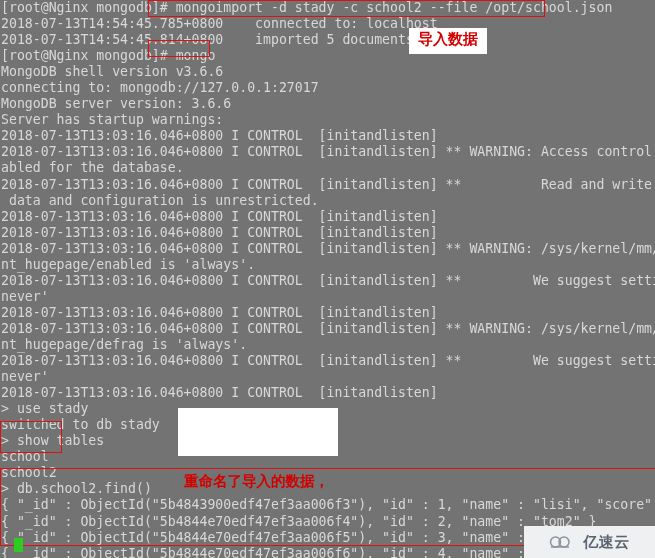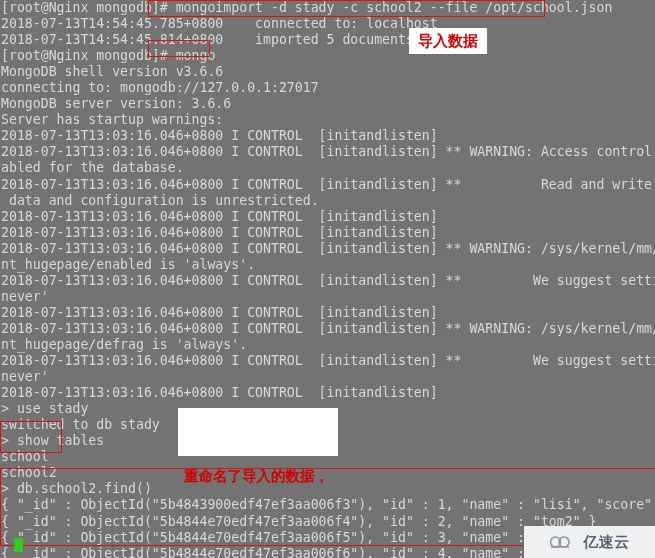--- a/index.html
+++ b/index.html
@@ -40,21 +40,21 @@
     position: absolute;
     border: 1.6px solid #e01010;
     box-sizing: border-box;
     pointer-events: none;
   }
   
   .annot {
     position: absolute;
     background: #ffffff;
     color: #d40000;
-    font-family: Liberation Sans, sans-serif;
+    font-family: Liberation Mono, monospace;
     font-weight: bold;
     letter-spacing: 0px;
     box-sizing: border-box;
     white-space: pre;
   }
   #annot-import {
     left: 409px;
     top: 28px;
     width: 78px;
     height: 26px;
@@ -62,21 +62,21 @@
     line-height: 26px;
     text-align: center;
   }
   #annot-rename {
     left: 178px;
     top: 408px;
     width: 160px;
     height: 48px;
     font-size: 14.5px;
     line-height: 23px;
-    padding: 11px 0 0 6px;
+    padding: 17px 0 0 6px;
   }
   
   #cursor {
     position: absolute;
     left: 14px;
     top: 538px;
     width: 9px;
     height: 14px;
     background: #2ecc20;
   }

